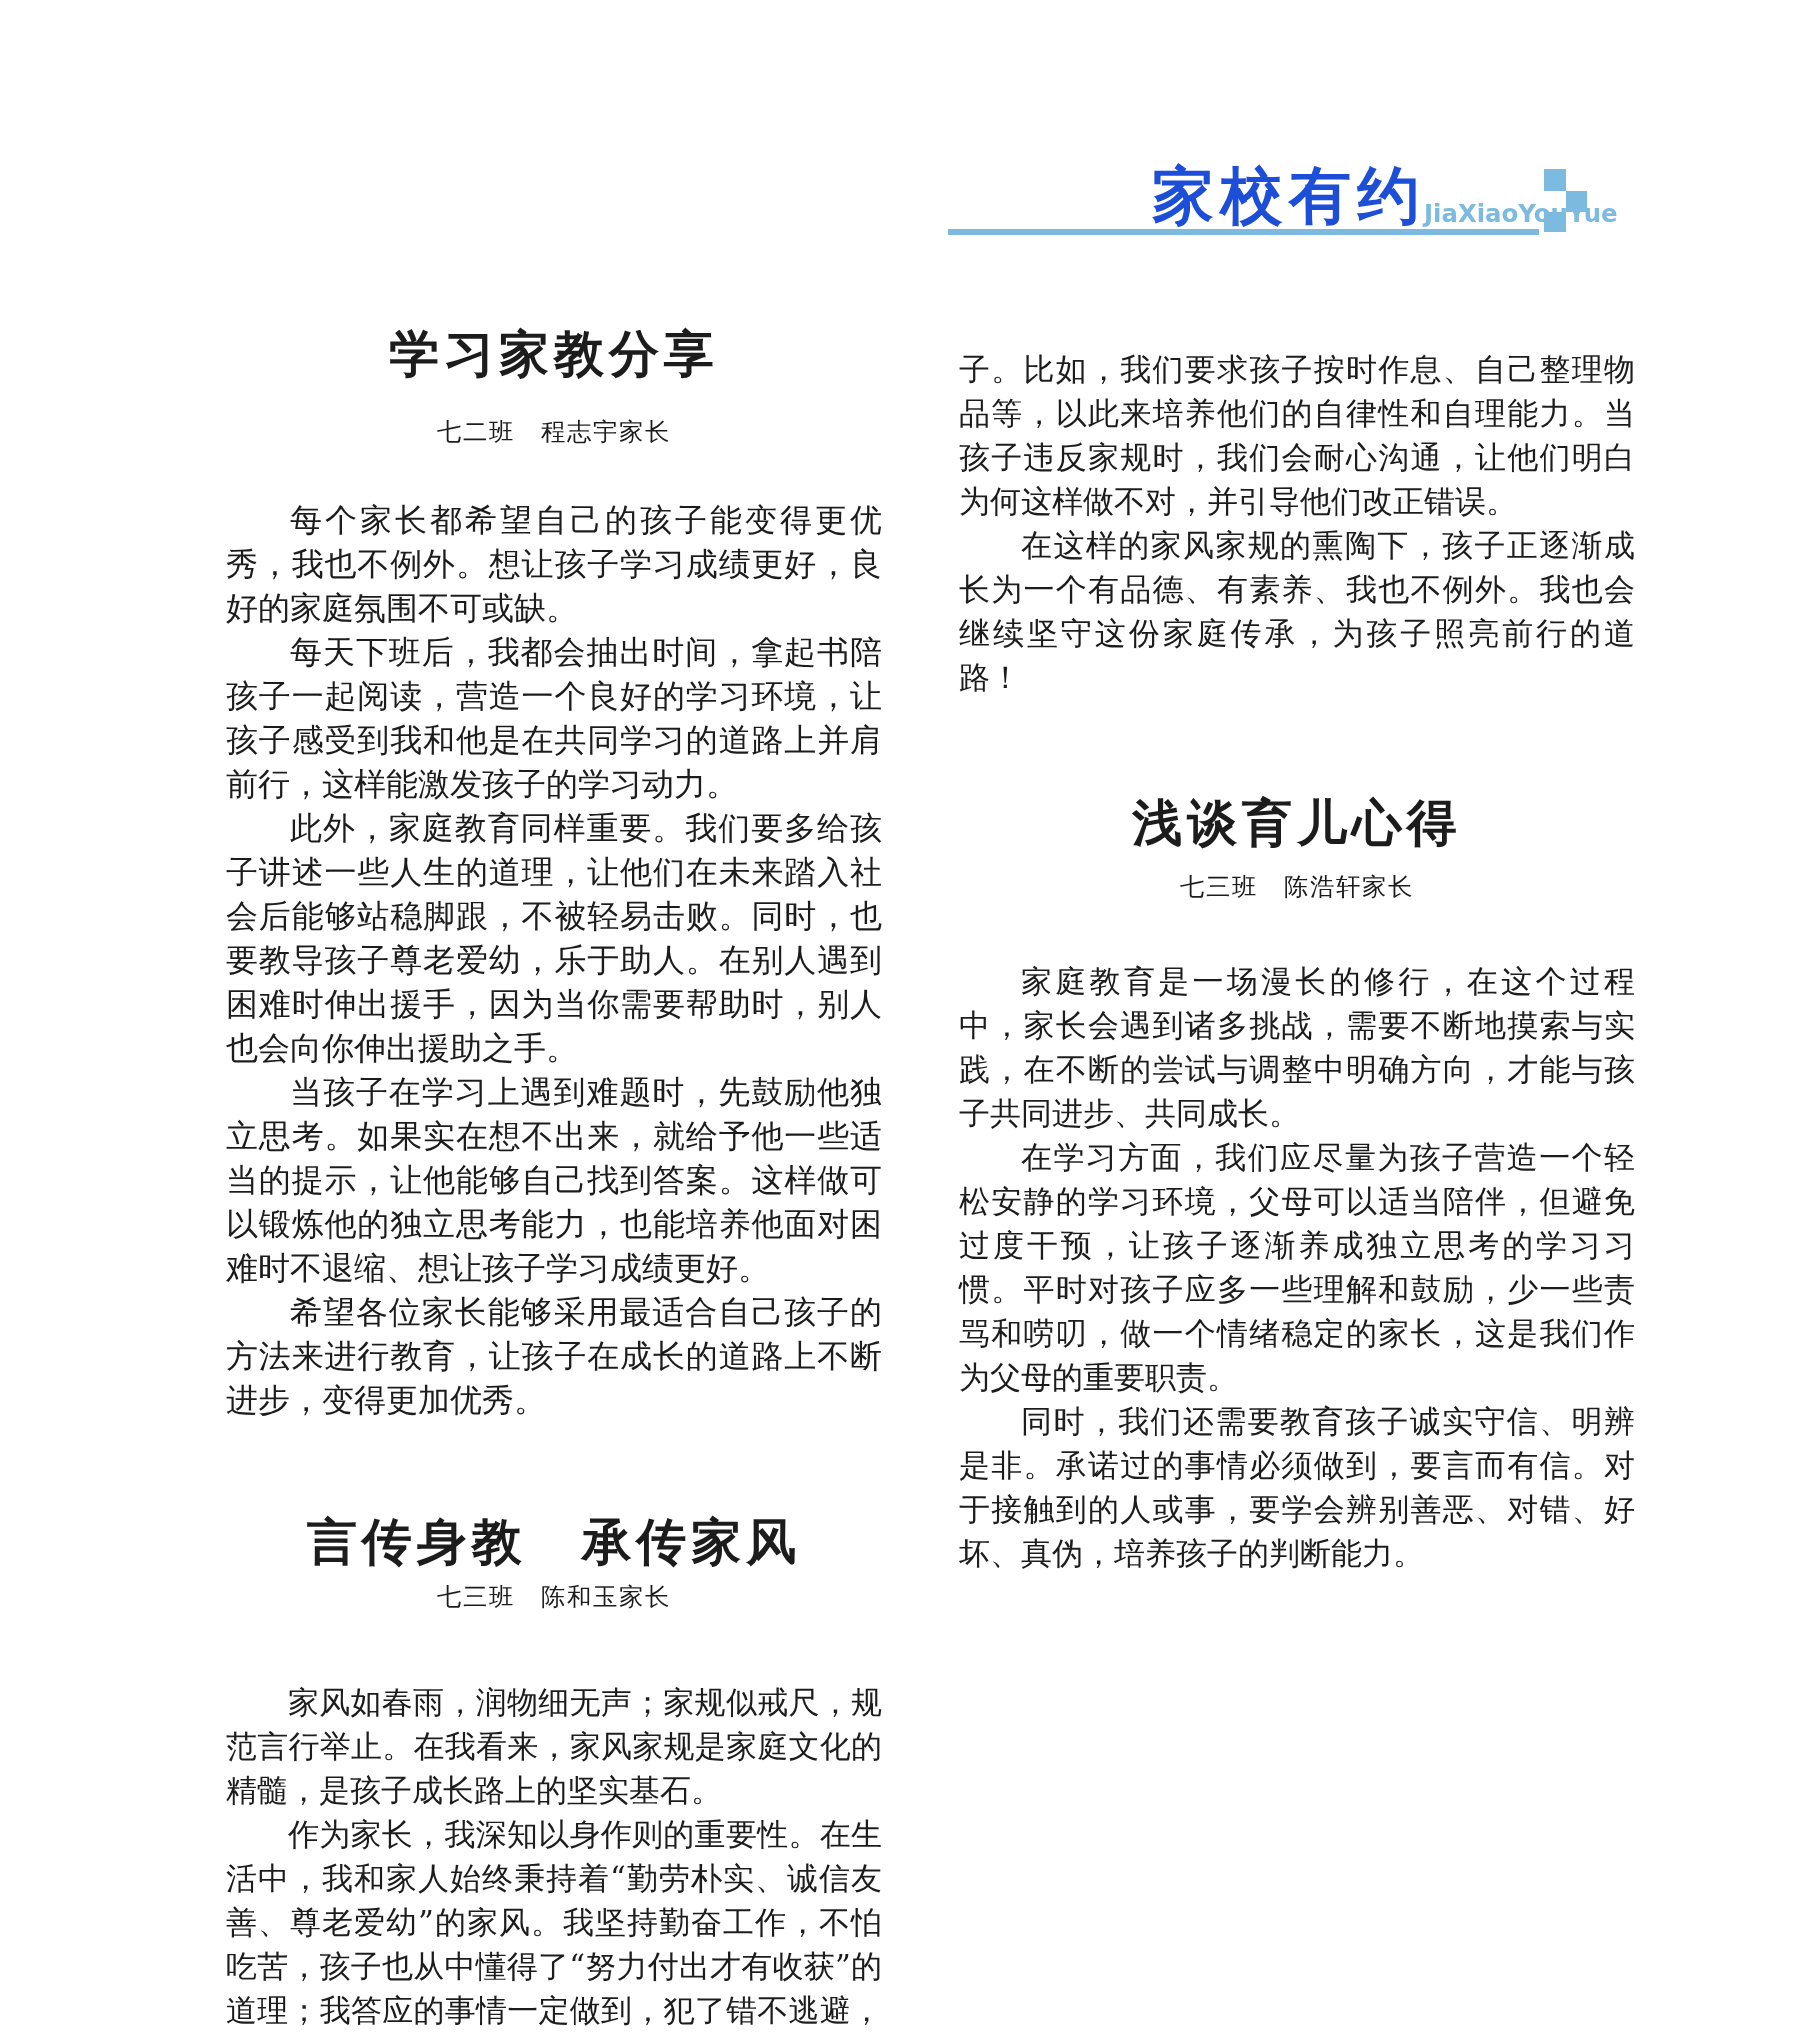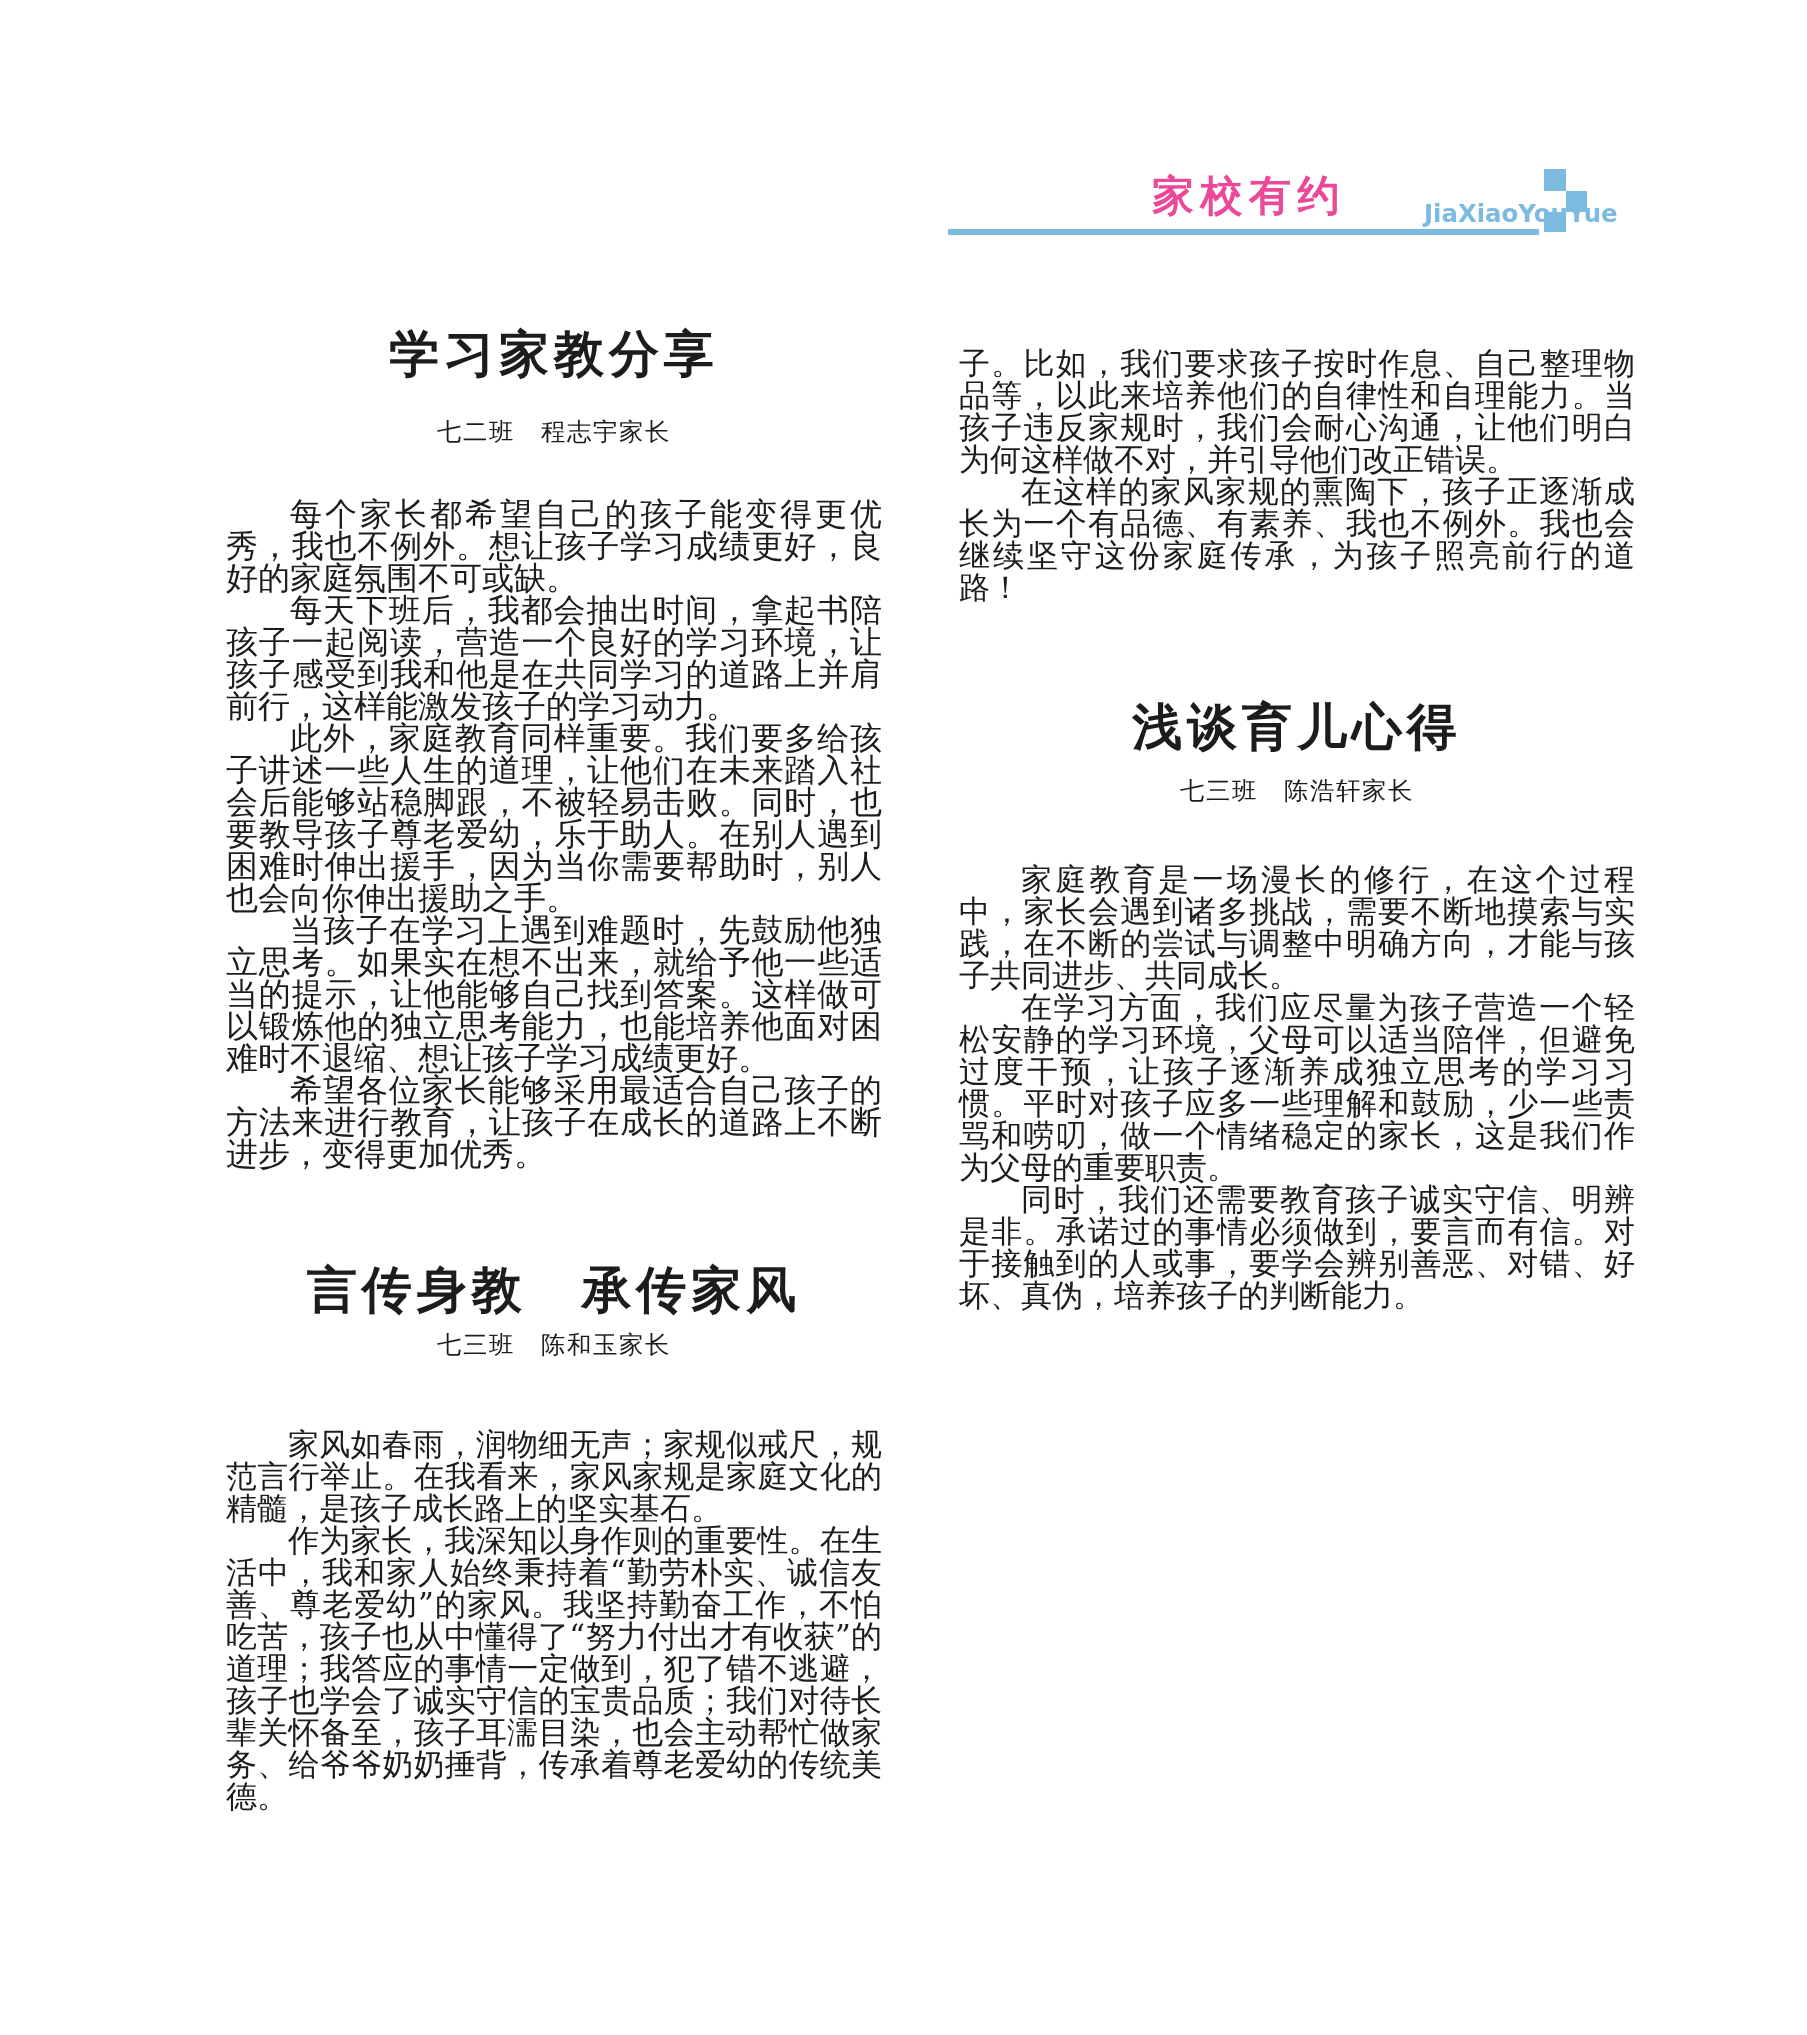--- a/index.html
+++ b/index.html
@@ -10,22 +10,22 @@
     background:#ffffff;
     overflow:hidden;
     font-family:"DejaVu Serif","Liberation Serif",serif;
     color:#1c1c1c;
   }
 
   
   .brand{
     position:absolute;left:1152px;top:163px;
     font-family:"DejaVu Sans","Liberation Sans",sans-serif;
-    font-weight:bold;font-size:42px;line-height:65px;
-    letter-spacing:6.5px;color:#ec4899;white-space:nowrap;
+    font-weight:bold;font-size:62px;line-height:65px;
+    letter-spacing:6.5px;color:#1d4ed8;white-space:nowrap;
   }
   .brand-pinyin{
     position:absolute;left:1424px;top:200px;
     font-family:"DejaVu Sans","Liberation Sans",sans-serif;
     font-weight:bold;font-size:24.4px;line-height:28.5px;
     color:#7cbae0;white-space:nowrap;
   }
   .header-rule{
     position:absolute;left:948px;top:229px;
     width:591px;height:5.7px;background:#7cbae0;
@@ -49,21 +49,21 @@
   .article-title.third{margin-top:94px;}
   .byline{
     margin-top:34px;font-size:24.4px;line-height:30px;
     text-align:center;letter-spacing:1.6px;
   }
   .byline.b2{margin-top:11px;}
   .byline.b3{margin-top:20.4px;}
 
   .body-block{margin-top:51px;}
   .body-block p{
-    margin:0;font-size:32px;line-height:32px;
+    margin:0;font-size:32px;line-height:44px;
     text-align:justify;text-indent:2em;
   }
   .body-block.a2{margin-top:68px;}
   .body-block.a2 p{font-size:31px;}
   .body-block.cont{margin-top:0;}
   .body-block.cont p{font-size:31px;}
   .body-block.a3{margin-top:57px;}
   .body-block.a3 p{font-size:31px;}
   p.no-indent{text-indent:0;}
 </style>

